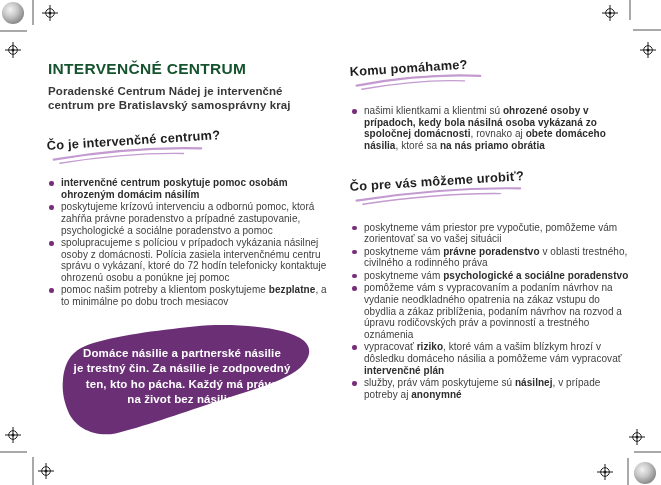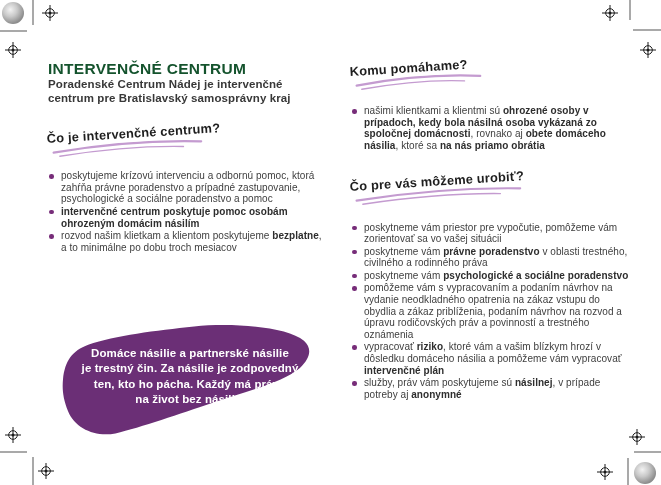--- a/index.html
+++ b/index.html
@@ -17,21 +17,21 @@
   }
   .mline{position:absolute;background:#a9a9a9;}
   
   .panel{position:absolute;top:60px;width:285px;}
   .panel-left{left:48px;}
   .panel-right{left:351px;top:62px;width:283px;}
   .doc-title{
     font-size:15.5px;font-weight:bold;color:#14532d;letter-spacing:.3px;line-height:1.1;
   }
   .doc-subtitle{
-    margin-top:0;font-size:11.5px;font-weight:bold;color:#383838;
+    margin-top:7px;font-size:11.5px;font-weight:bold;color:#383838;
     line-height:1.22;white-space:pre-line;letter-spacing:.1px;
   }
   .section-heading-wrap{
     display:inline-block;transform:rotate(-3.6deg);transform-origin:left bottom;
   }
   .section-heading{
     font-size:12.8px;font-weight:bold;color:#1e1e1e;letter-spacing:.2px;line-height:1.1;
   }
   .swoosh{display:block;margin-top:1px;margin-left:4px;}
   .mt-first{margin-top:24px;}
@@ -43,21 +43,21 @@
   .bullets li::before{
     content:"";position:absolute;left:1px;top:4px;width:4.5px;height:4.5px;
     border-radius:50%;background:#772d79;
   }
   .bullets b{color:#2e2e2e;}
   .section-gap{margin-top:26px;}
   
   .callout{position:absolute;left:60px;top:322px;width:252px;height:118px;}
   .callout svg{position:absolute;left:0;top:0;}
   .callout-text{
-    position:absolute;left:12px;top:24px;width:236px;
+    position:absolute;left:4px;top:24px;width:236px;
     text-align:center;color:#ffffff;font-weight:bold;font-size:11.5px;
     line-height:1.33;white-space:pre-line;letter-spacing:.1px;
   }
 </style>
 </head>
 <body>
 
 <div class="sphere" style="left:2px;top:2px;"></div>
 <div class="mline" style="left:32px;top:0;width:1.5px;height:25px;"></div>
 <div class="mline" style="left:0;top:30px;width:27px;height:1.5px;"></div>
@@ -129,23 +129,24 @@
     <div class="section-heading-wrap">
       <div class="section-heading">Čo je intervenčné centrum?</div>
       <svg class="swoosh" width="152" height="12" viewBox="0 0 152 12">
         <path d="M2 6 C 50 1, 105 0, 150 4" fill="none" stroke="#c49bd0" stroke-width="2.2" stroke-linecap="round"></path>
         <path d="M8 10 C 50 6, 95 5, 132 8" fill="none" stroke="#c49bd0" stroke-width="1.4" stroke-linecap="round"></path>
       </svg>
     </div>
   </div>
 
   <ul class="bullets">
+      <li><b>intervenčné centrum poskytuje pomoc osobám ohrozeným domácim násilím</b></li>
       <li><span>poskytujeme krízovú intervenciu a odbornú pomoc, ktorá zahŕňa právne poradenstvo a prípadné zastupovanie, psychologické a sociálne poradenstvo a pomoc</span></li>
-      <li><b>intervenčné centrum poskytuje pomoc osobám ohrozeným domácim násilím</b></li>
-      <li><span>rozvod našim klietkam a klientom poskytujeme </span><b>bezplatne</b><span>, a to minimálne po dobu troch mesiacov</span></li>
+      <li><span>spolupracujeme s políciou v prípadoch vykázania násilnej osoby z domácnosti. Polícia zasiela intervenčnému centru správu o vykázaní, ktoré do 72 hodín telefonicky kontaktuje ohrozenú osobu a ponúkne jej pomoc</span></li>
+      <li><span>pomoc našim potreby a klientom poskytujeme </span><b>bezplatne</b><span>, a to minimálne po dobu troch mesiacov</span></li>
     </ul>
 </div>
 
 <div class="callout">
   <svg width="252" height="118" viewBox="0 0 250 116">
     <path d="M 3 56
              C 5 38, 12 28, 28 22
              C 55 13, 95 8, 133 4
              C 170 0, 225 4, 242 18
              C 250 25, 249 35, 238 45

